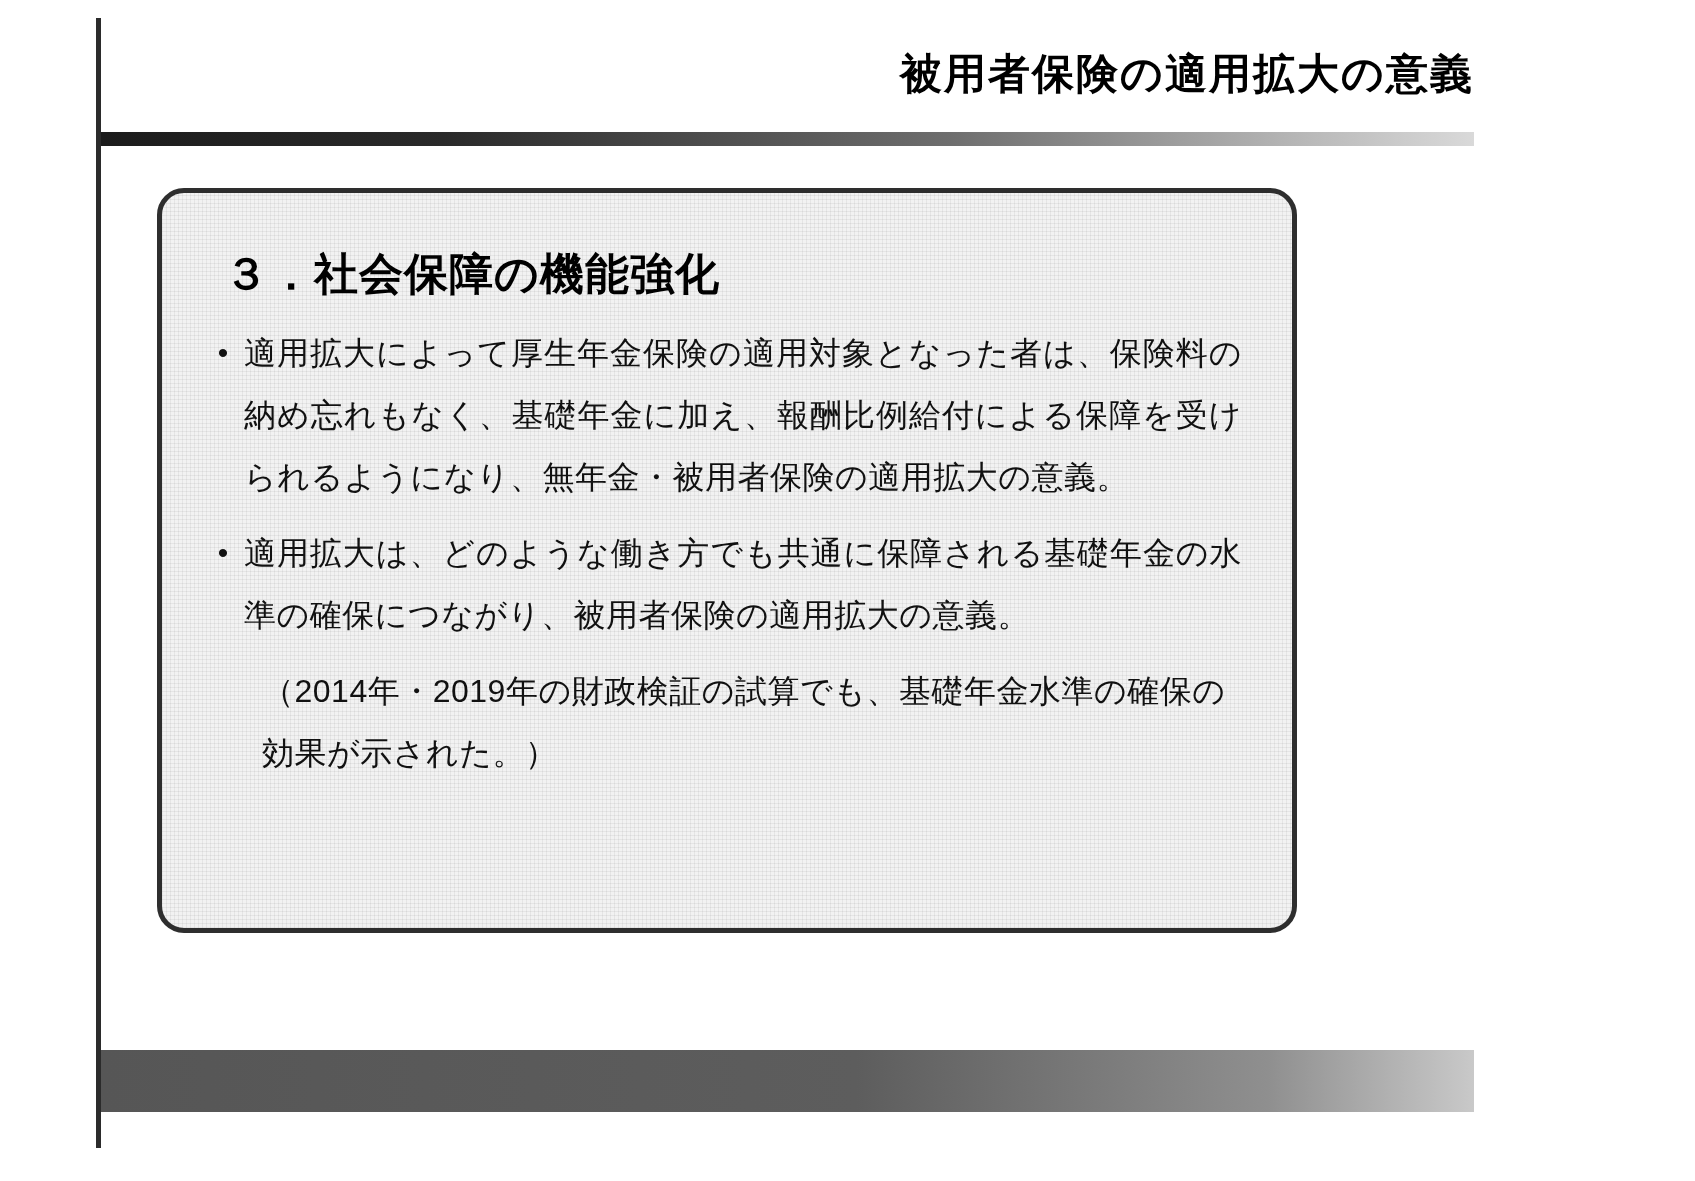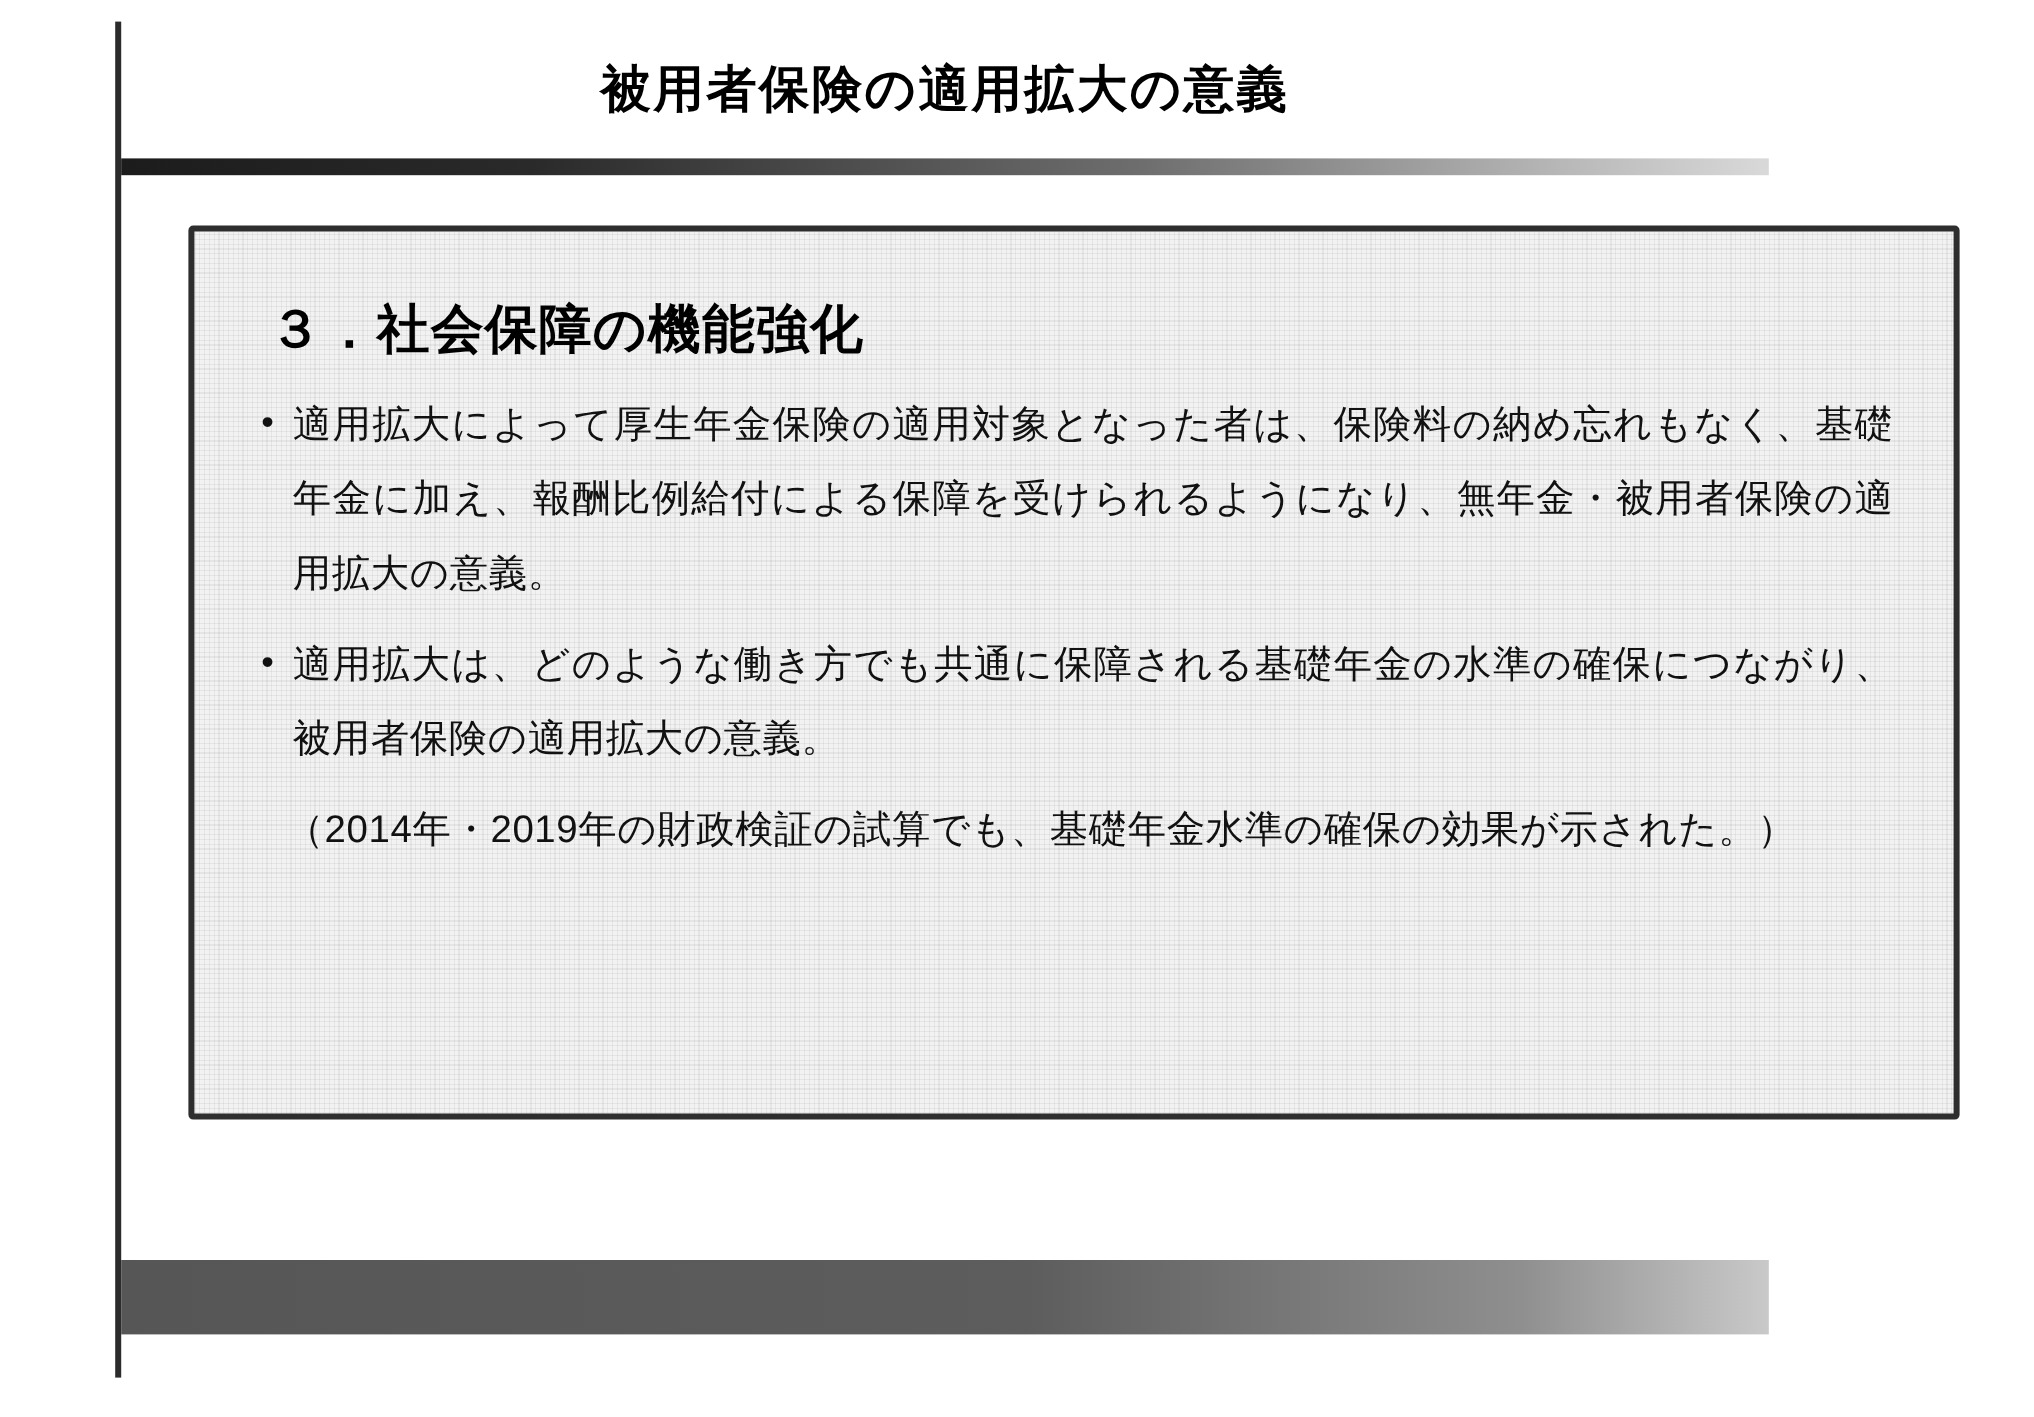--- a/index.html
+++ b/index.html
@@ -28,21 +28,21 @@
 
   
   .title-area {
     position: absolute;
     left: 0;
     top: 0;
     width: 100%;
     height: 112px;
     display: flex;
     align-items: center;
-    justify-content: center;
+    justify-content: flex-end;
   }
   .slide-title {
     font-size: 42px;
     font-weight: bold;
     letter-spacing: 2px;
     color: #000000;
     white-space: nowrap;
   }
 
   
@@ -53,24 +53,24 @@
     width: 100%;
     height: 14px;
     background: linear-gradient(to right, #1c1c1c 0%, #2a2a2a 25%, #6e6e6e 62%, #b9b9b9 88%, #d9d9d9 100%);
   }
 
   
   .content-box {
     position: absolute;
     left: 56px;
     top: 170px;
-    width: 1476px;
+    width: 1140px;
     height: 745px;
     border: 5px solid #2e2e2e;
-    border-radius: 4px;
+    border-radius: 27px;
     background-color: #f2f2f2;
     background-image:
       repeating-linear-gradient(0deg, rgba(0,0,0,0.055) 0px, rgba(0,0,0,0.055) 1px, rgba(0,0,0,0) 1px, rgba(0,0,0,0) 4px),
       repeating-linear-gradient(90deg, rgba(0,0,0,0.055) 0px, rgba(0,0,0,0.055) 1px, rgba(0,0,0,0) 1px, rgba(0,0,0,0) 4px);
     box-sizing: border-box;
     padding: 44px 50px 0 40px;
   }
 
   .heading {
     font-size: 44px;
@@ -103,21 +103,21 @@
     font-size: 32px;
     line-height: 62px;
     color: #111111;
     letter-spacing: 0.5px;
     text-align: justify;
   }
   .sub-para {
     font-size: 32px;
     line-height: 62px;
     color: #111111;
-    margin: 0 0 0 36px;
+    margin: 0 0 0 60px;
     letter-spacing: 0.5px;
   }
 
   
   .footer-bar {
     position: absolute;
     left: 0;
     bottom: 36px;
     width: 100%;
     height: 62px;

